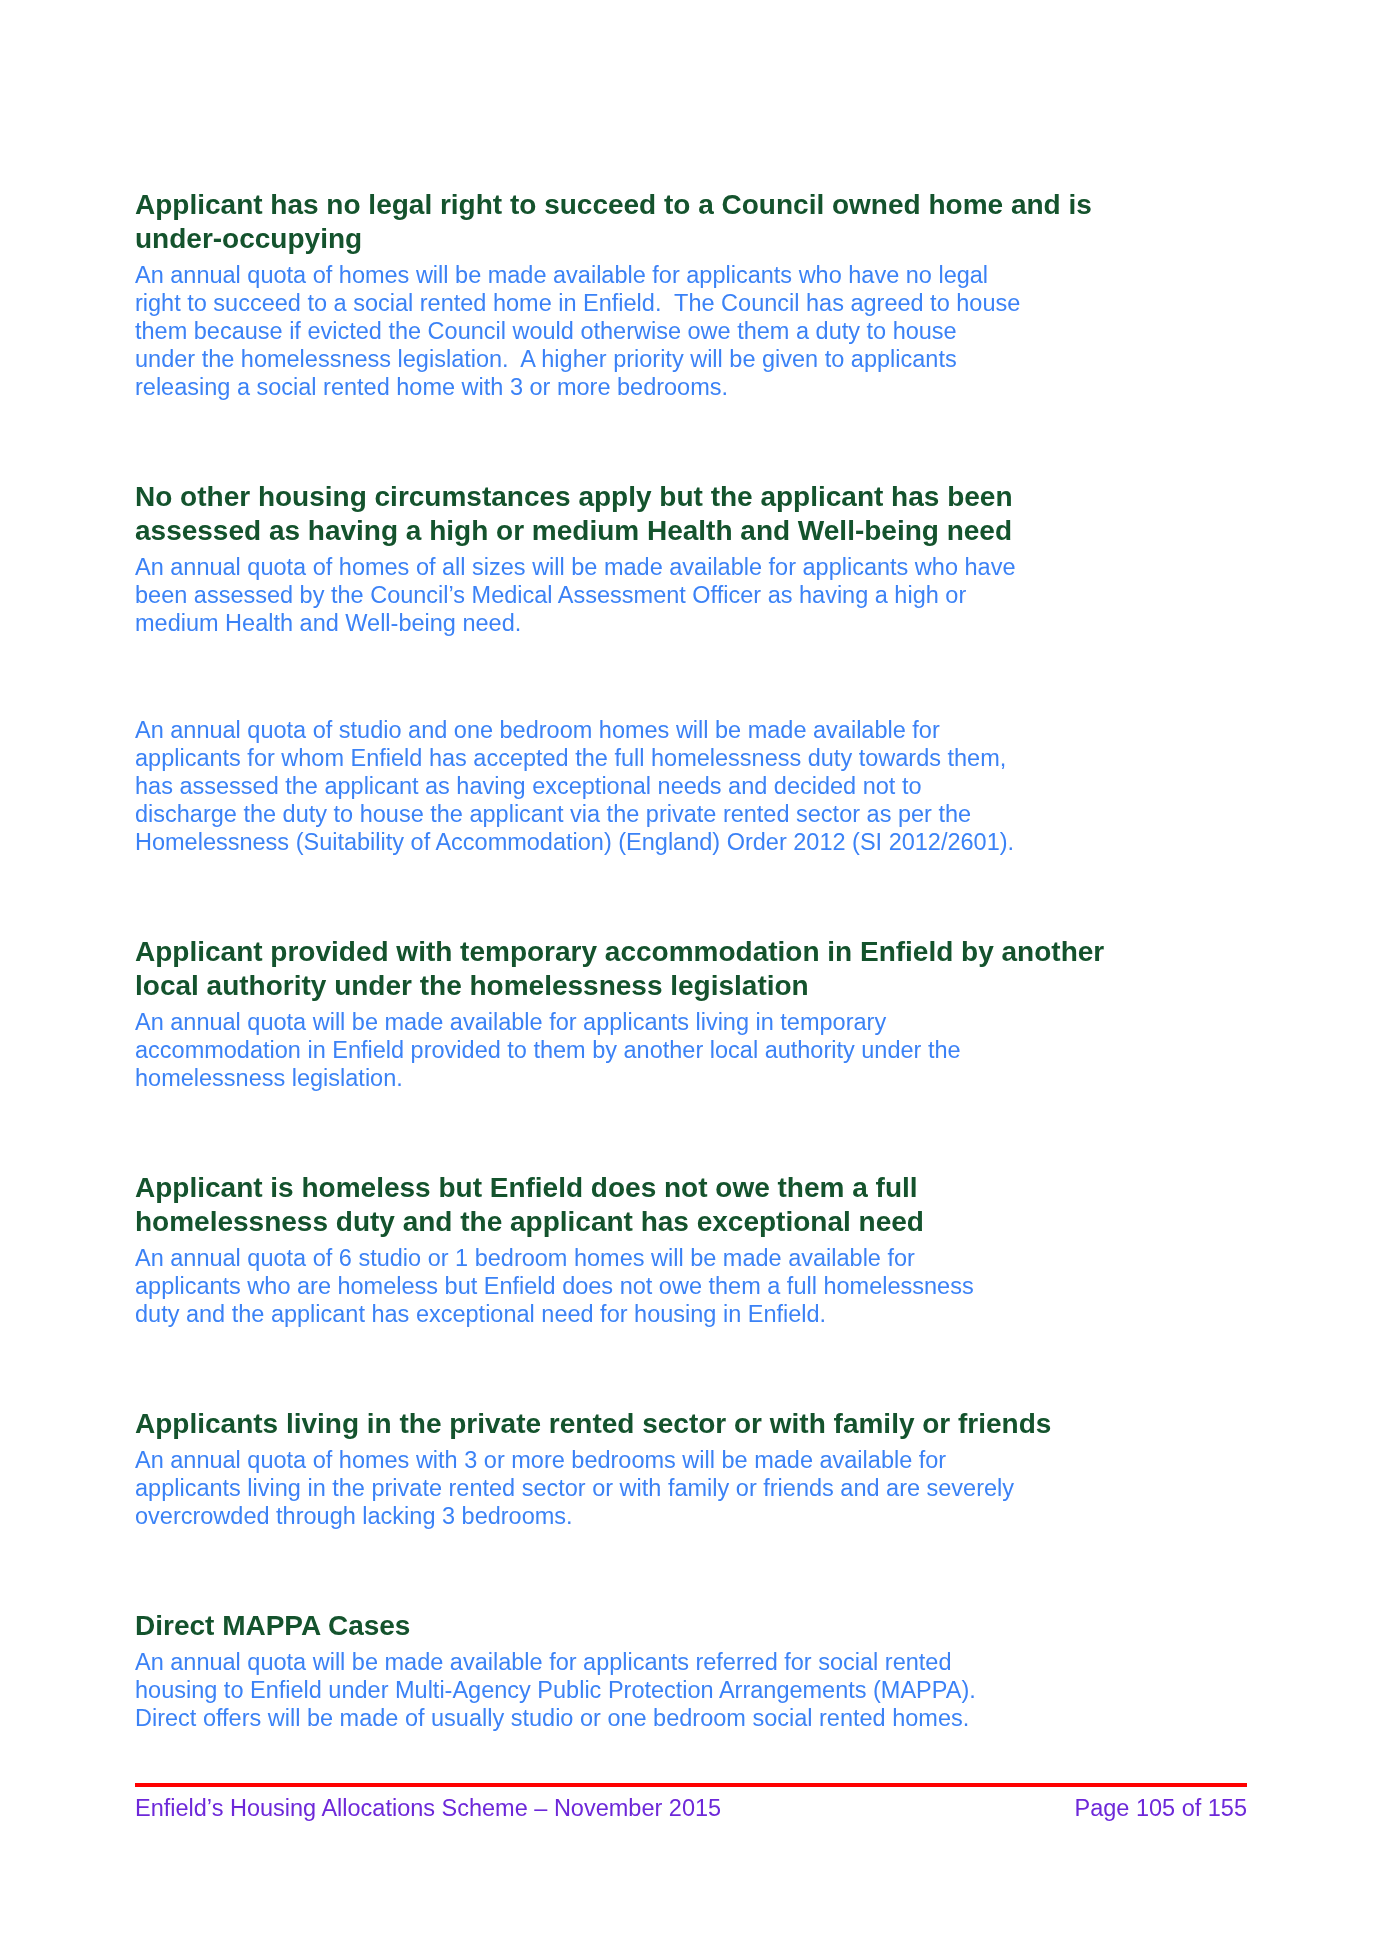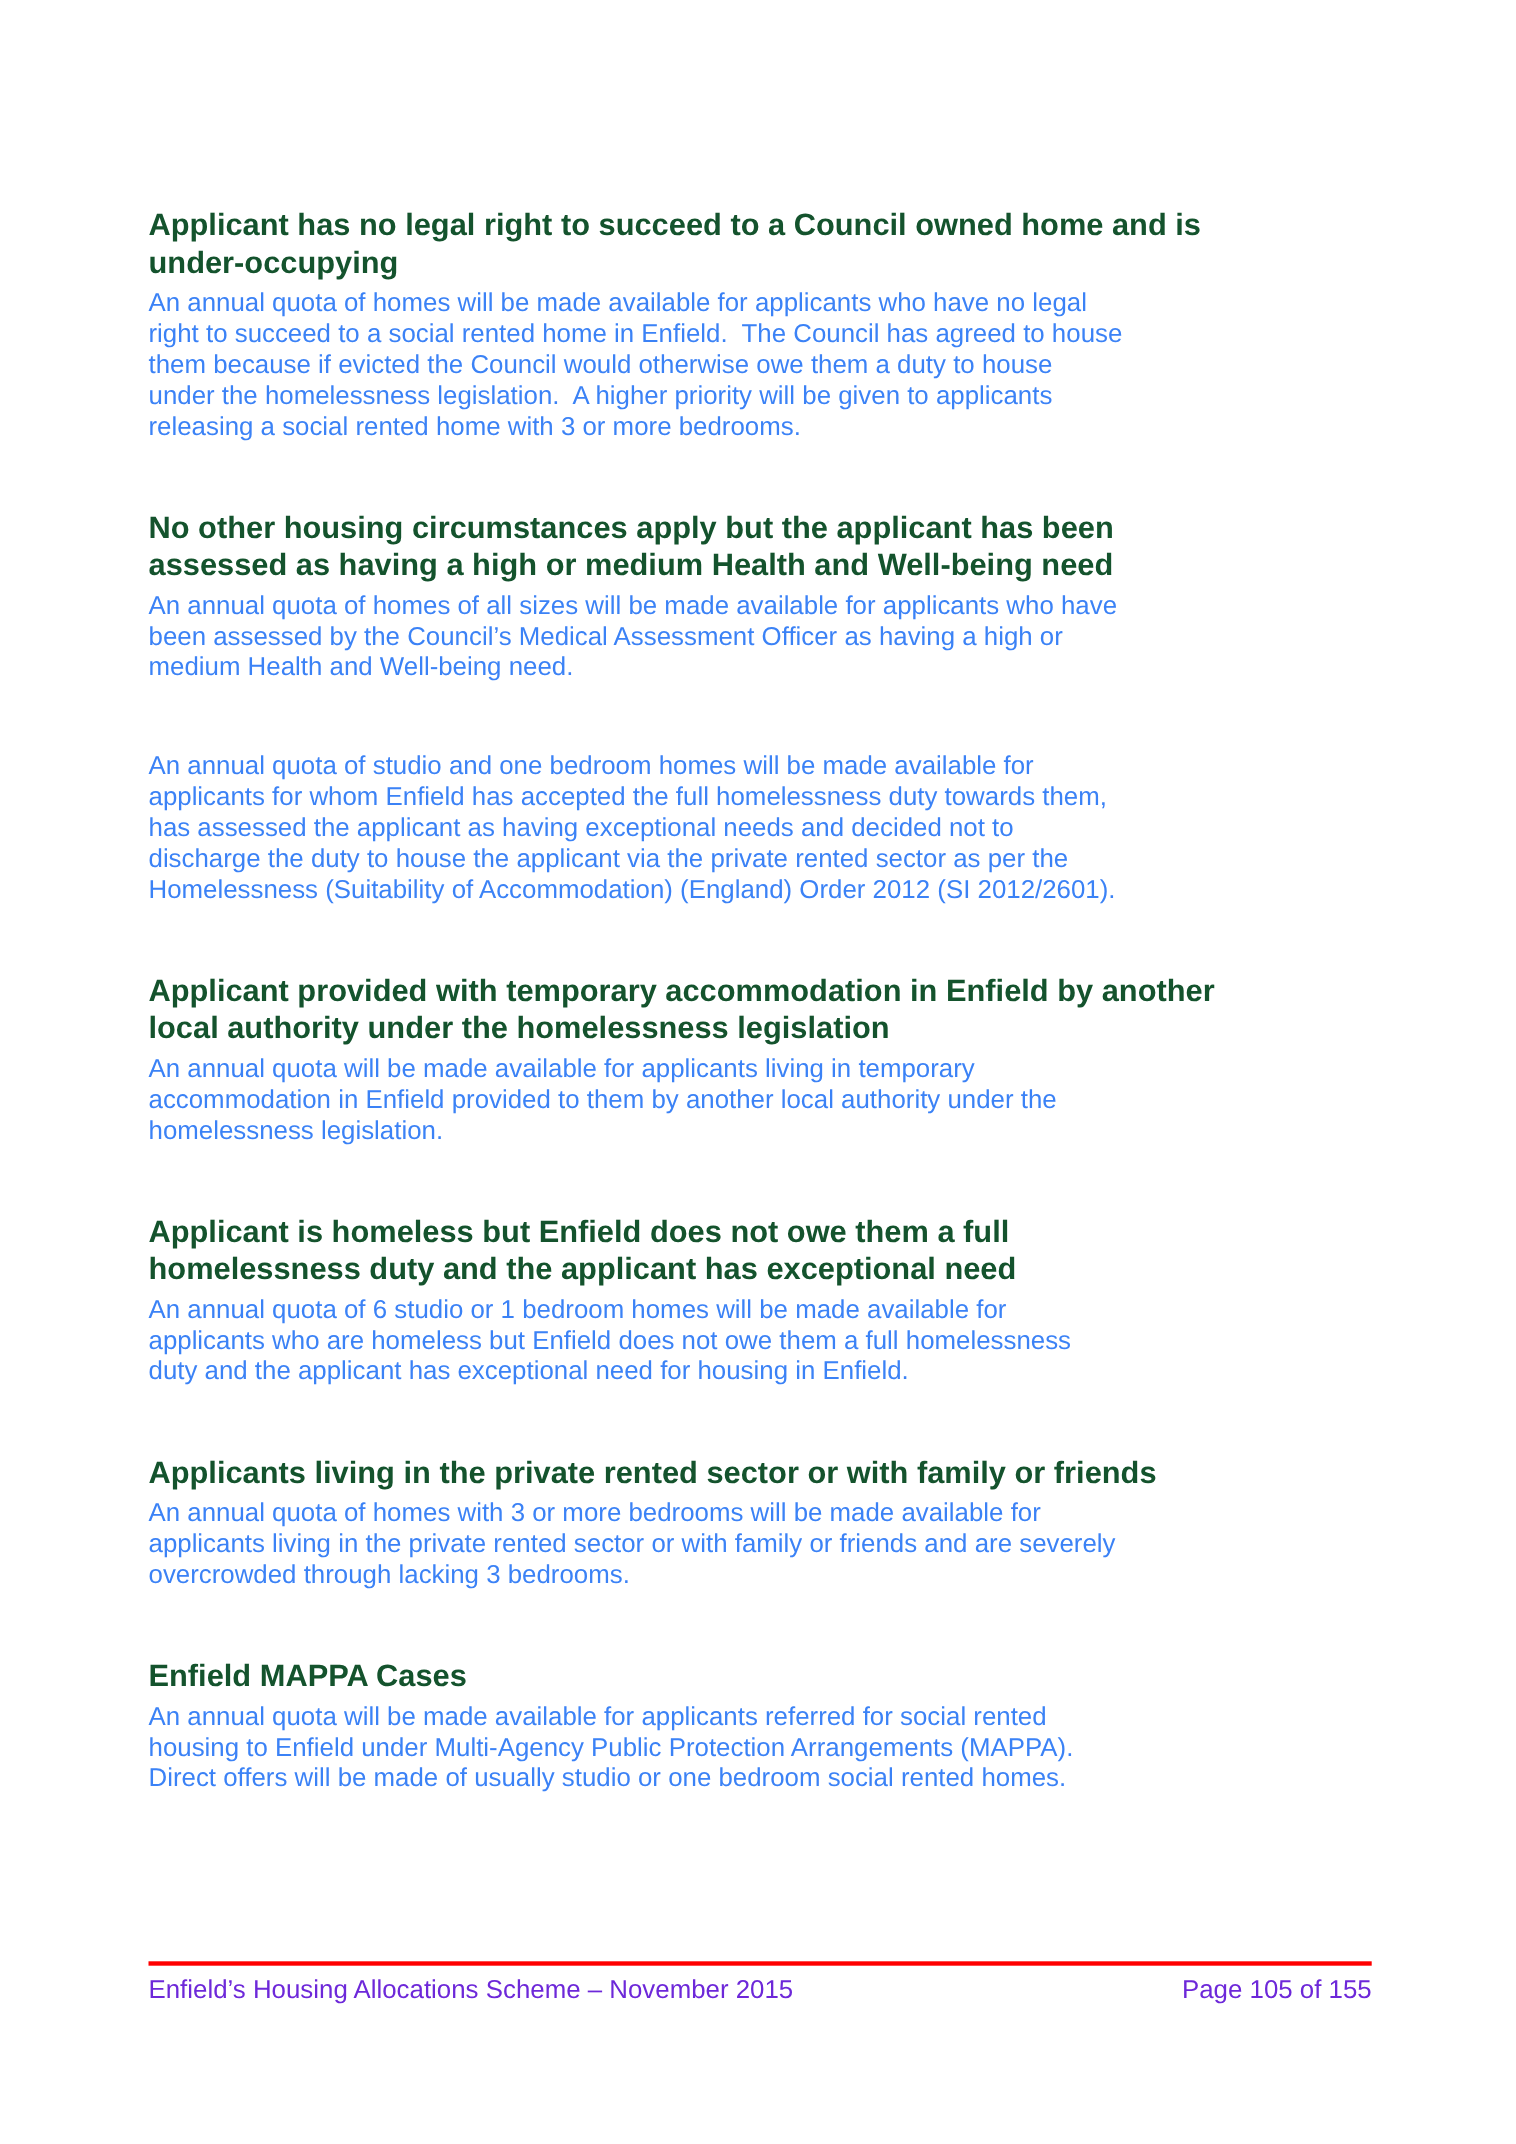--- a/index.html
+++ b/index.html
@@ -15,21 +15,21 @@
     color: #000000;
     overflow: hidden;
   }
   .page-content {
     position: absolute;
     left: 135px;
     top: 188px;
     width: 1112px;
   }
   .doc-section + .doc-section {
-    margin-top: 62px;
+    margin-top: 79px;
   }
   .section-heading {
     margin: 0 0 5px 0;
     font-size: 28px;
     line-height: 34px;
     font-weight: bold;
     white-space: pre-wrap;
     color: #14532d;
   }
   .section-body {
@@ -108,21 +108,21 @@
   </section>
 
   <section class="doc-section">
     <h2 class="section-heading">Applicants living in the private rented sector or with family or friends</h2>
     <p class="section-body">An annual quota of homes with 3 or more bedrooms will be made available for
 applicants living in the private rented sector or with family or friends and are severely
 overcrowded through lacking 3 bedrooms.</p>
   </section>
 
   <section class="doc-section">
-    <h2 class="section-heading">Enfield MAPPA Cases</h2>
+    <h2 class="section-heading">Direct MAPPA Cases</h2>
     <p class="section-body">An annual quota will be made available for applicants referred for social rented
 housing to Enfield under Multi-Agency Public Protection Arrangements (MAPPA).
 Direct offers will be made of usually studio or one bedroom social rented homes.</p>
   </section>
 
 </main>
 
 <footer class="page-footer">
   <hr class="footer-rule" style="background: rgb(255, 0, 0);">
   <div class="footer-row" style="color: #6d28d9;">

